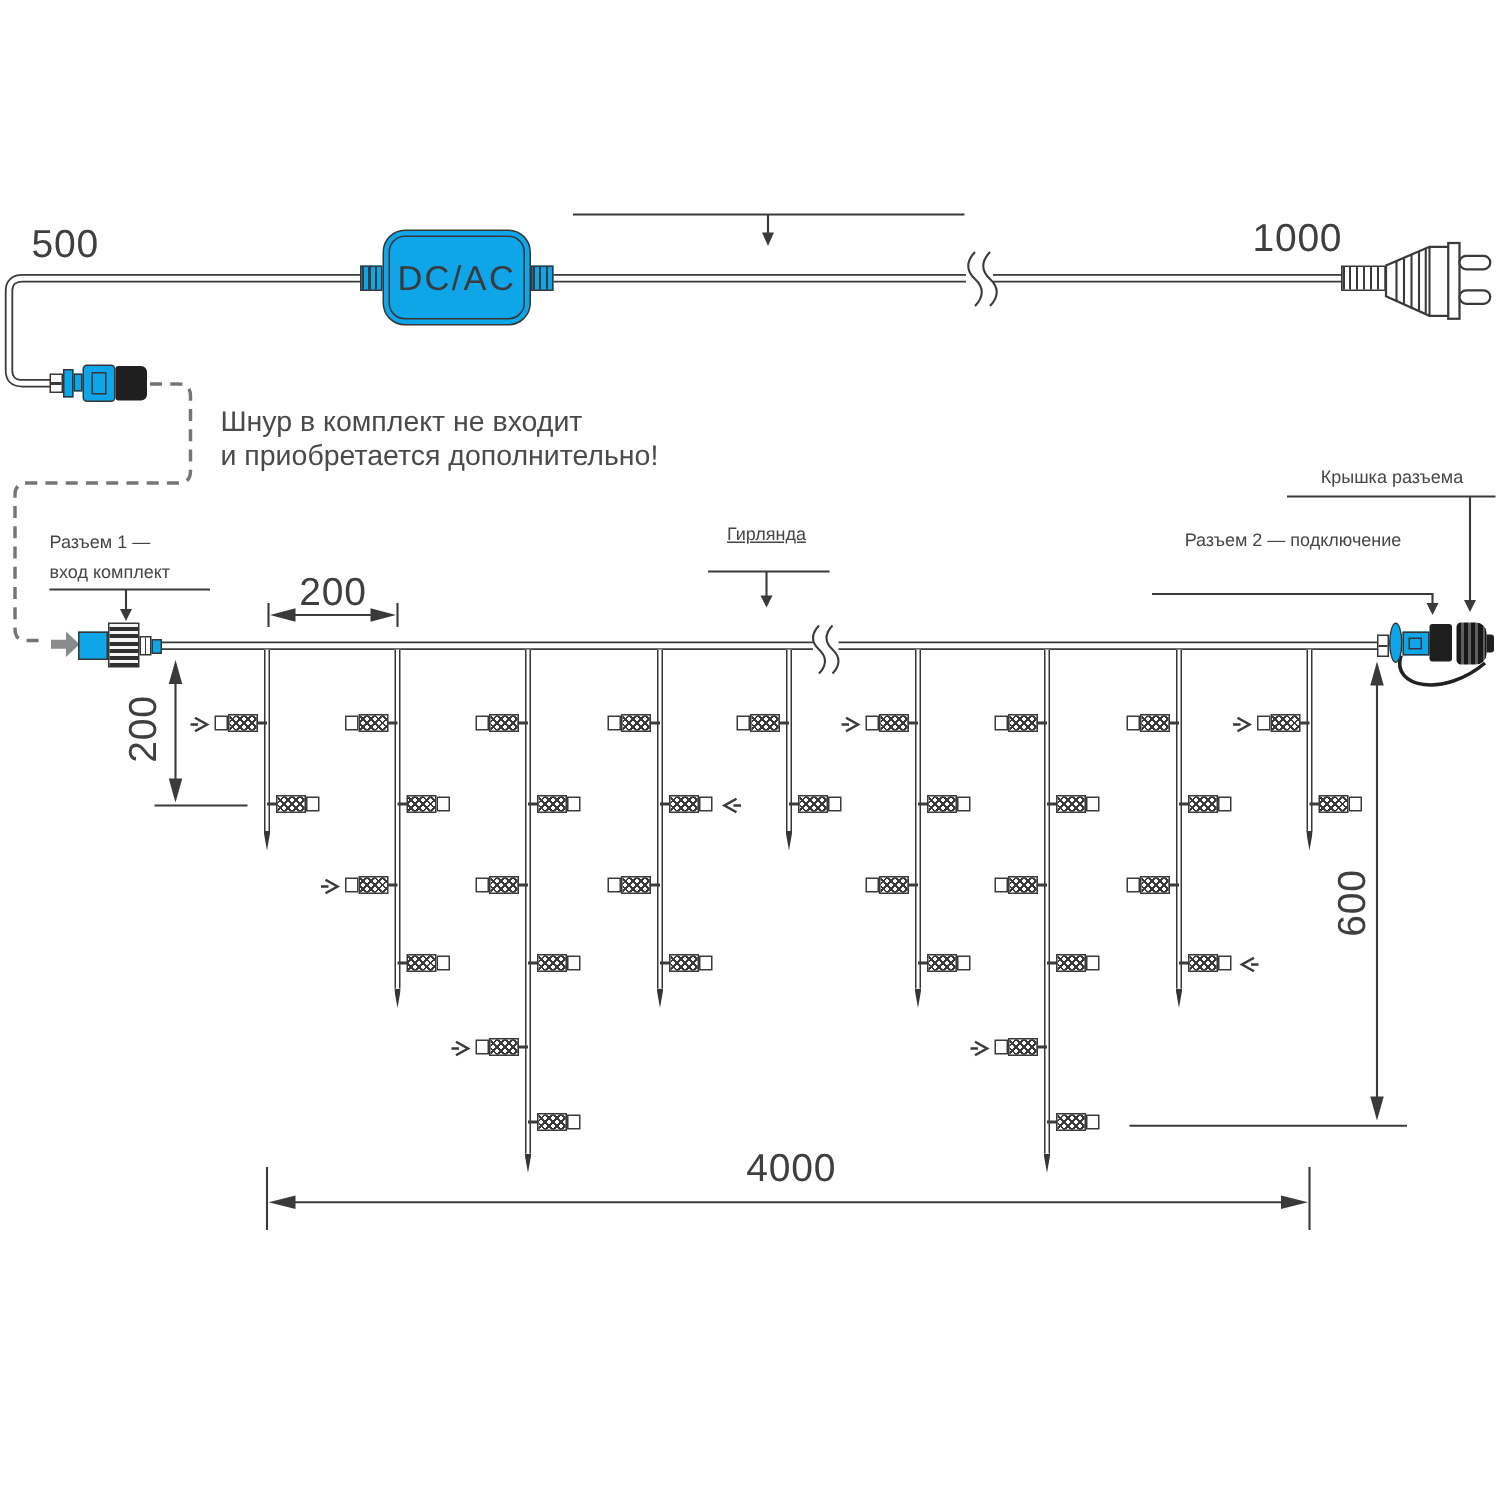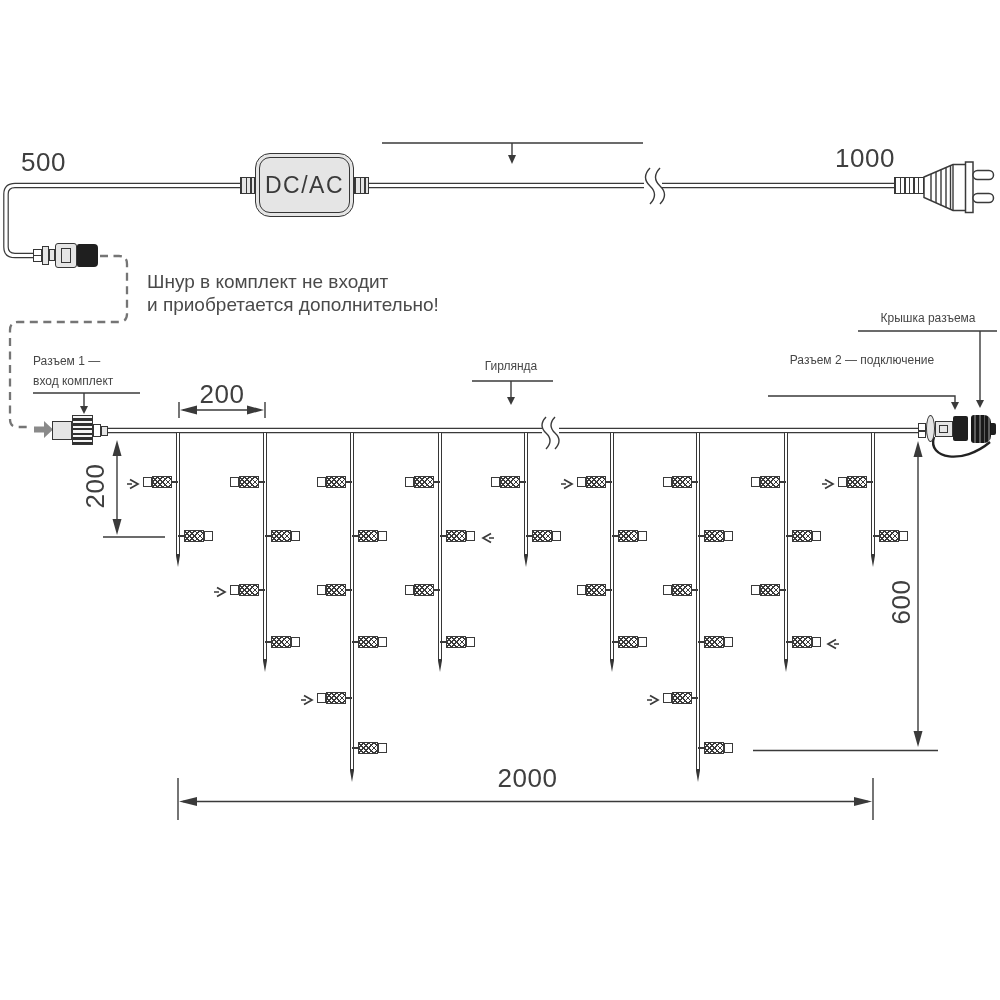--- a/index.html
+++ b/index.html
@@ -12,21 +12,21 @@
   .fillp{fill:#3a3a3a;stroke:none;}
   .dash{stroke:#757575;stroke-width:2.3;stroke-dasharray:8 5.5;fill:none;}
   .txt{position:absolute;color:#464646;}
   .num{font-size:26px;color:#3f3f3f;letter-spacing:.5px;}
   .lbl{font-size:12px;line-height:20px;}
   .ctr{text-align:center;}
   .rot{transform:rotate(-90deg);}
   .note{font-size:19px;line-height:23px;color:#4a4a4a;}
   .title{font-size:19px;}
   .subtitle{font-size:13.5px;color:#4a4a4a;}
-  .box{position:absolute;border:1.6px solid #363636;background:#e5e5e5;}
+  .box{position:absolute;border:1.6px solid #363636;background:#0ea5e9;}
   .dcac{left:255px;top:153px;width:99px;height:64px;border-radius:15px;}
   .dcac .inner{position:absolute;inset:3px;border:1.3px solid #363636;border-radius:11px;display:flex;align-items:center;justify-content:center;font-size:23px;letter-spacing:1.5px;color:#3a3a3a;}
   .hatchbox{background:#fff;background-image:repeating-linear-gradient(45deg,transparent 0 2.5px,#3a3a3a 2.5px 3.8px),repeating-linear-gradient(135deg,transparent 0 2.5px,#3a3a3a 2.5px 3.8px);}
   .vlines{background-image:repeating-linear-gradient(90deg,#3a3a3a 0 1.4px,transparent 1.4px 4.6px);}
   .black{background:#1f1f1f;border:none;}
   .ribH{background:repeating-linear-gradient(180deg,#f5f5f5 0 2.2px,#2f2f2f 2.2px 4.8px);}
   .ribV{background:repeating-linear-gradient(90deg,#181818 0 3px,#5e5e5e 3px 4.8px);border:none;}
   .midH{background:linear-gradient(#fff 44%,#3a3a3a 44% 58%,#fff 58%);}
   .midV{background:linear-gradient(90deg,#fff 42%,#3a3a3a 42% 58%,#fff 58%);}
   .strand{position:absolute;width:4.6px;background:#fff;border-left:1.4px solid #363636;border-right:1.4px solid #363636;}
@@ -155,30 +155,30 @@
   <div class="txt num" style="left:21px;top:147px;">500</div>
   <div class="txt num" style="left:835px;top:143px;">1000</div>
 
 
   <div class="txt note" style="left:147px;top:270px;">Шнур в комплект не входит</div>
   <div class="txt note" style="left:147px;top:293px;">и приобретается дополнительно!</div>
 
   <div class="txt lbl" style="left:33px;top:351px;">Разъем 1 —</div>
   <div class="txt lbl" style="left:33px;top:371px;">вход комплект</div>
 
-  <div class="txt lbl ctr" style="left:455px;top:356px;width:112px;">Гирлянда</div>
+  <div class="txt lbl ctr" style="left:455px;top:346px;width:112px;text-decoration:underline;">Гирлянда</div>
 
   <div class="txt lbl ctr" style="left:753px;top:350px;width:218px;">Разъем 2 — подключение</div>
 
   <div class="txt lbl ctr" style="left:856px;top:308px;width:144px;">Крышка разъема</div>
 
   <div class="txt num ctr" style="left:179px;top:379px;width:86px;">200</div>
   <div class="txt num ctr rot" style="left:60px;top:471px;width:70px;height:30px;line-height:30px;">200</div>
   <div class="txt num ctr rot" style="left:866px;top:587px;width:70px;height:30px;line-height:30px;">600</div>
-  <div class="txt num ctr" style="left:430px;top:763px;width:195px;">2000</div>
+  <div class="txt num ctr" style="left:430px;top:763px;width:195px;">4000</div>
 
   <div class="box dcac">
     <div class="inner">DC/AC</div>
   </div>
   <div class="box vlines" style="left:240px;top:176.5px;width:15px;height:17px;border-width:1.3px;"></div>
   <div class="box vlines" style="left:354px;top:176.5px;width:15px;height:17px;border-width:1.3px;"></div>
 
   <div class="box midH" style="left:33px;top:248.5px;width:9px;height:13px;border-width:1.3px;"></div>
   <div class="box" style="left:42px;top:245.5px;width:7px;height:19px;border-width:1.3px;"></div>
   <div class="box" style="left:49px;top:249px;width:6px;height:12px;border-width:1.3px;"></div>

